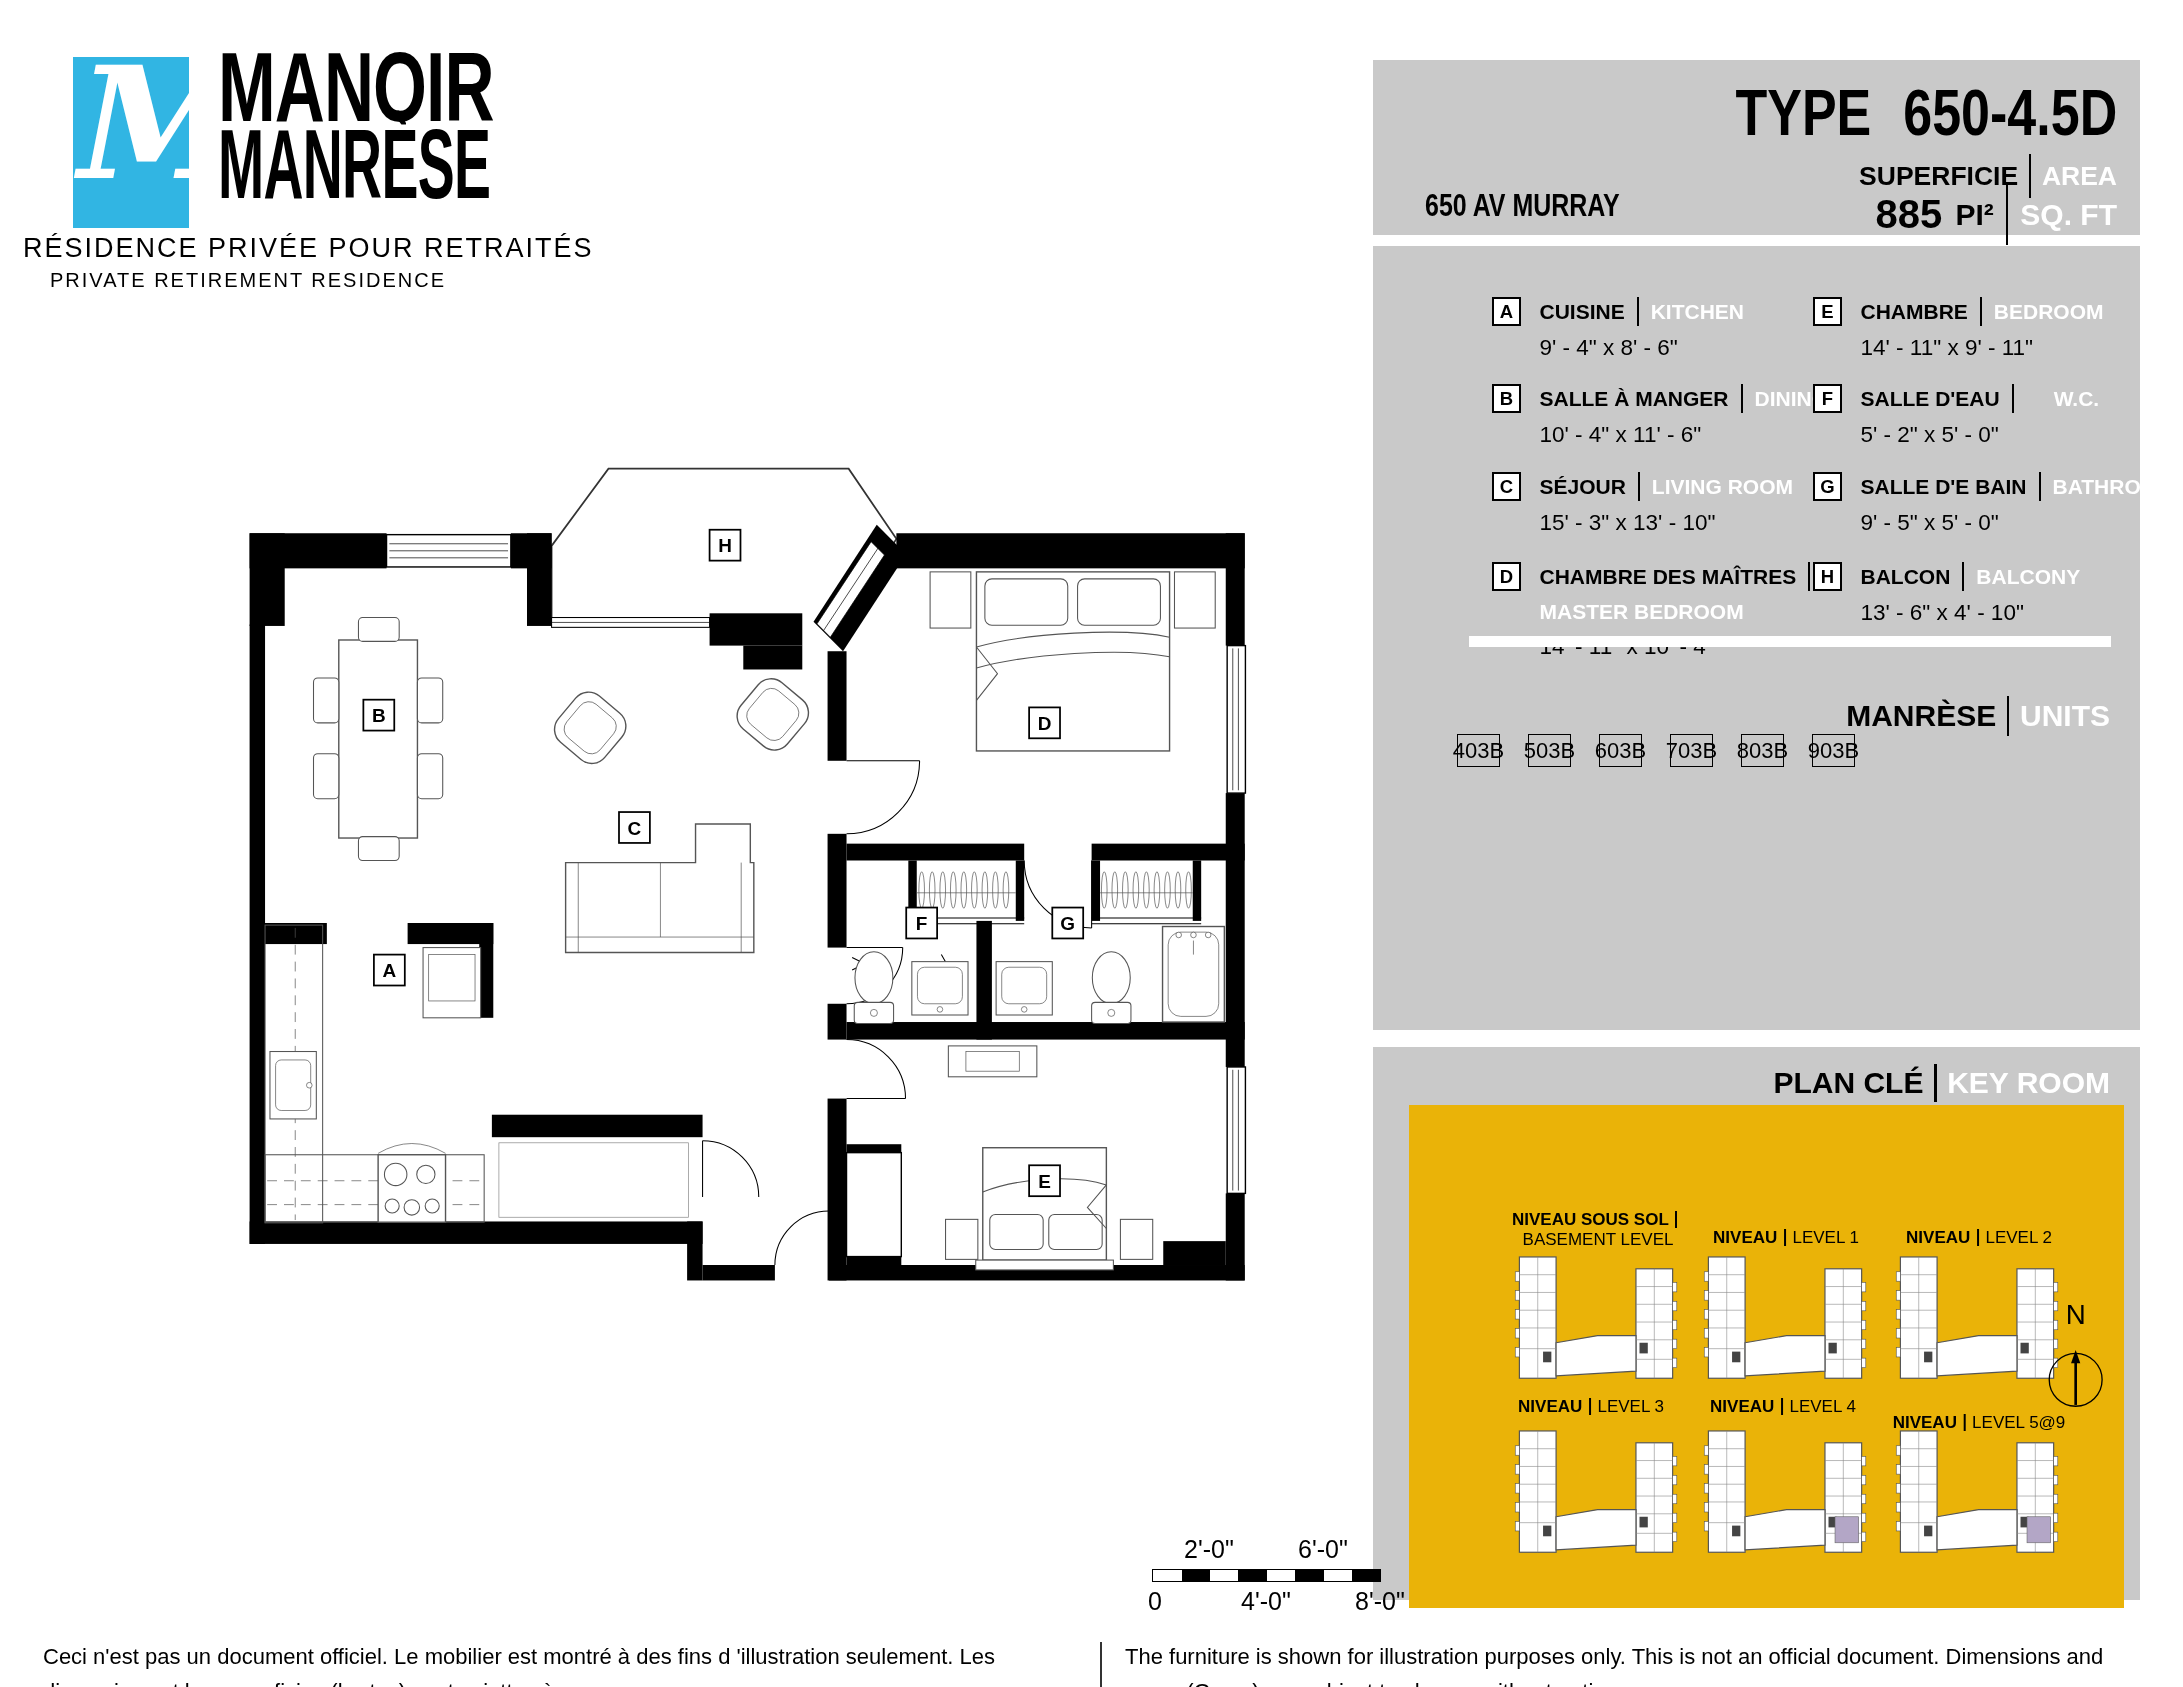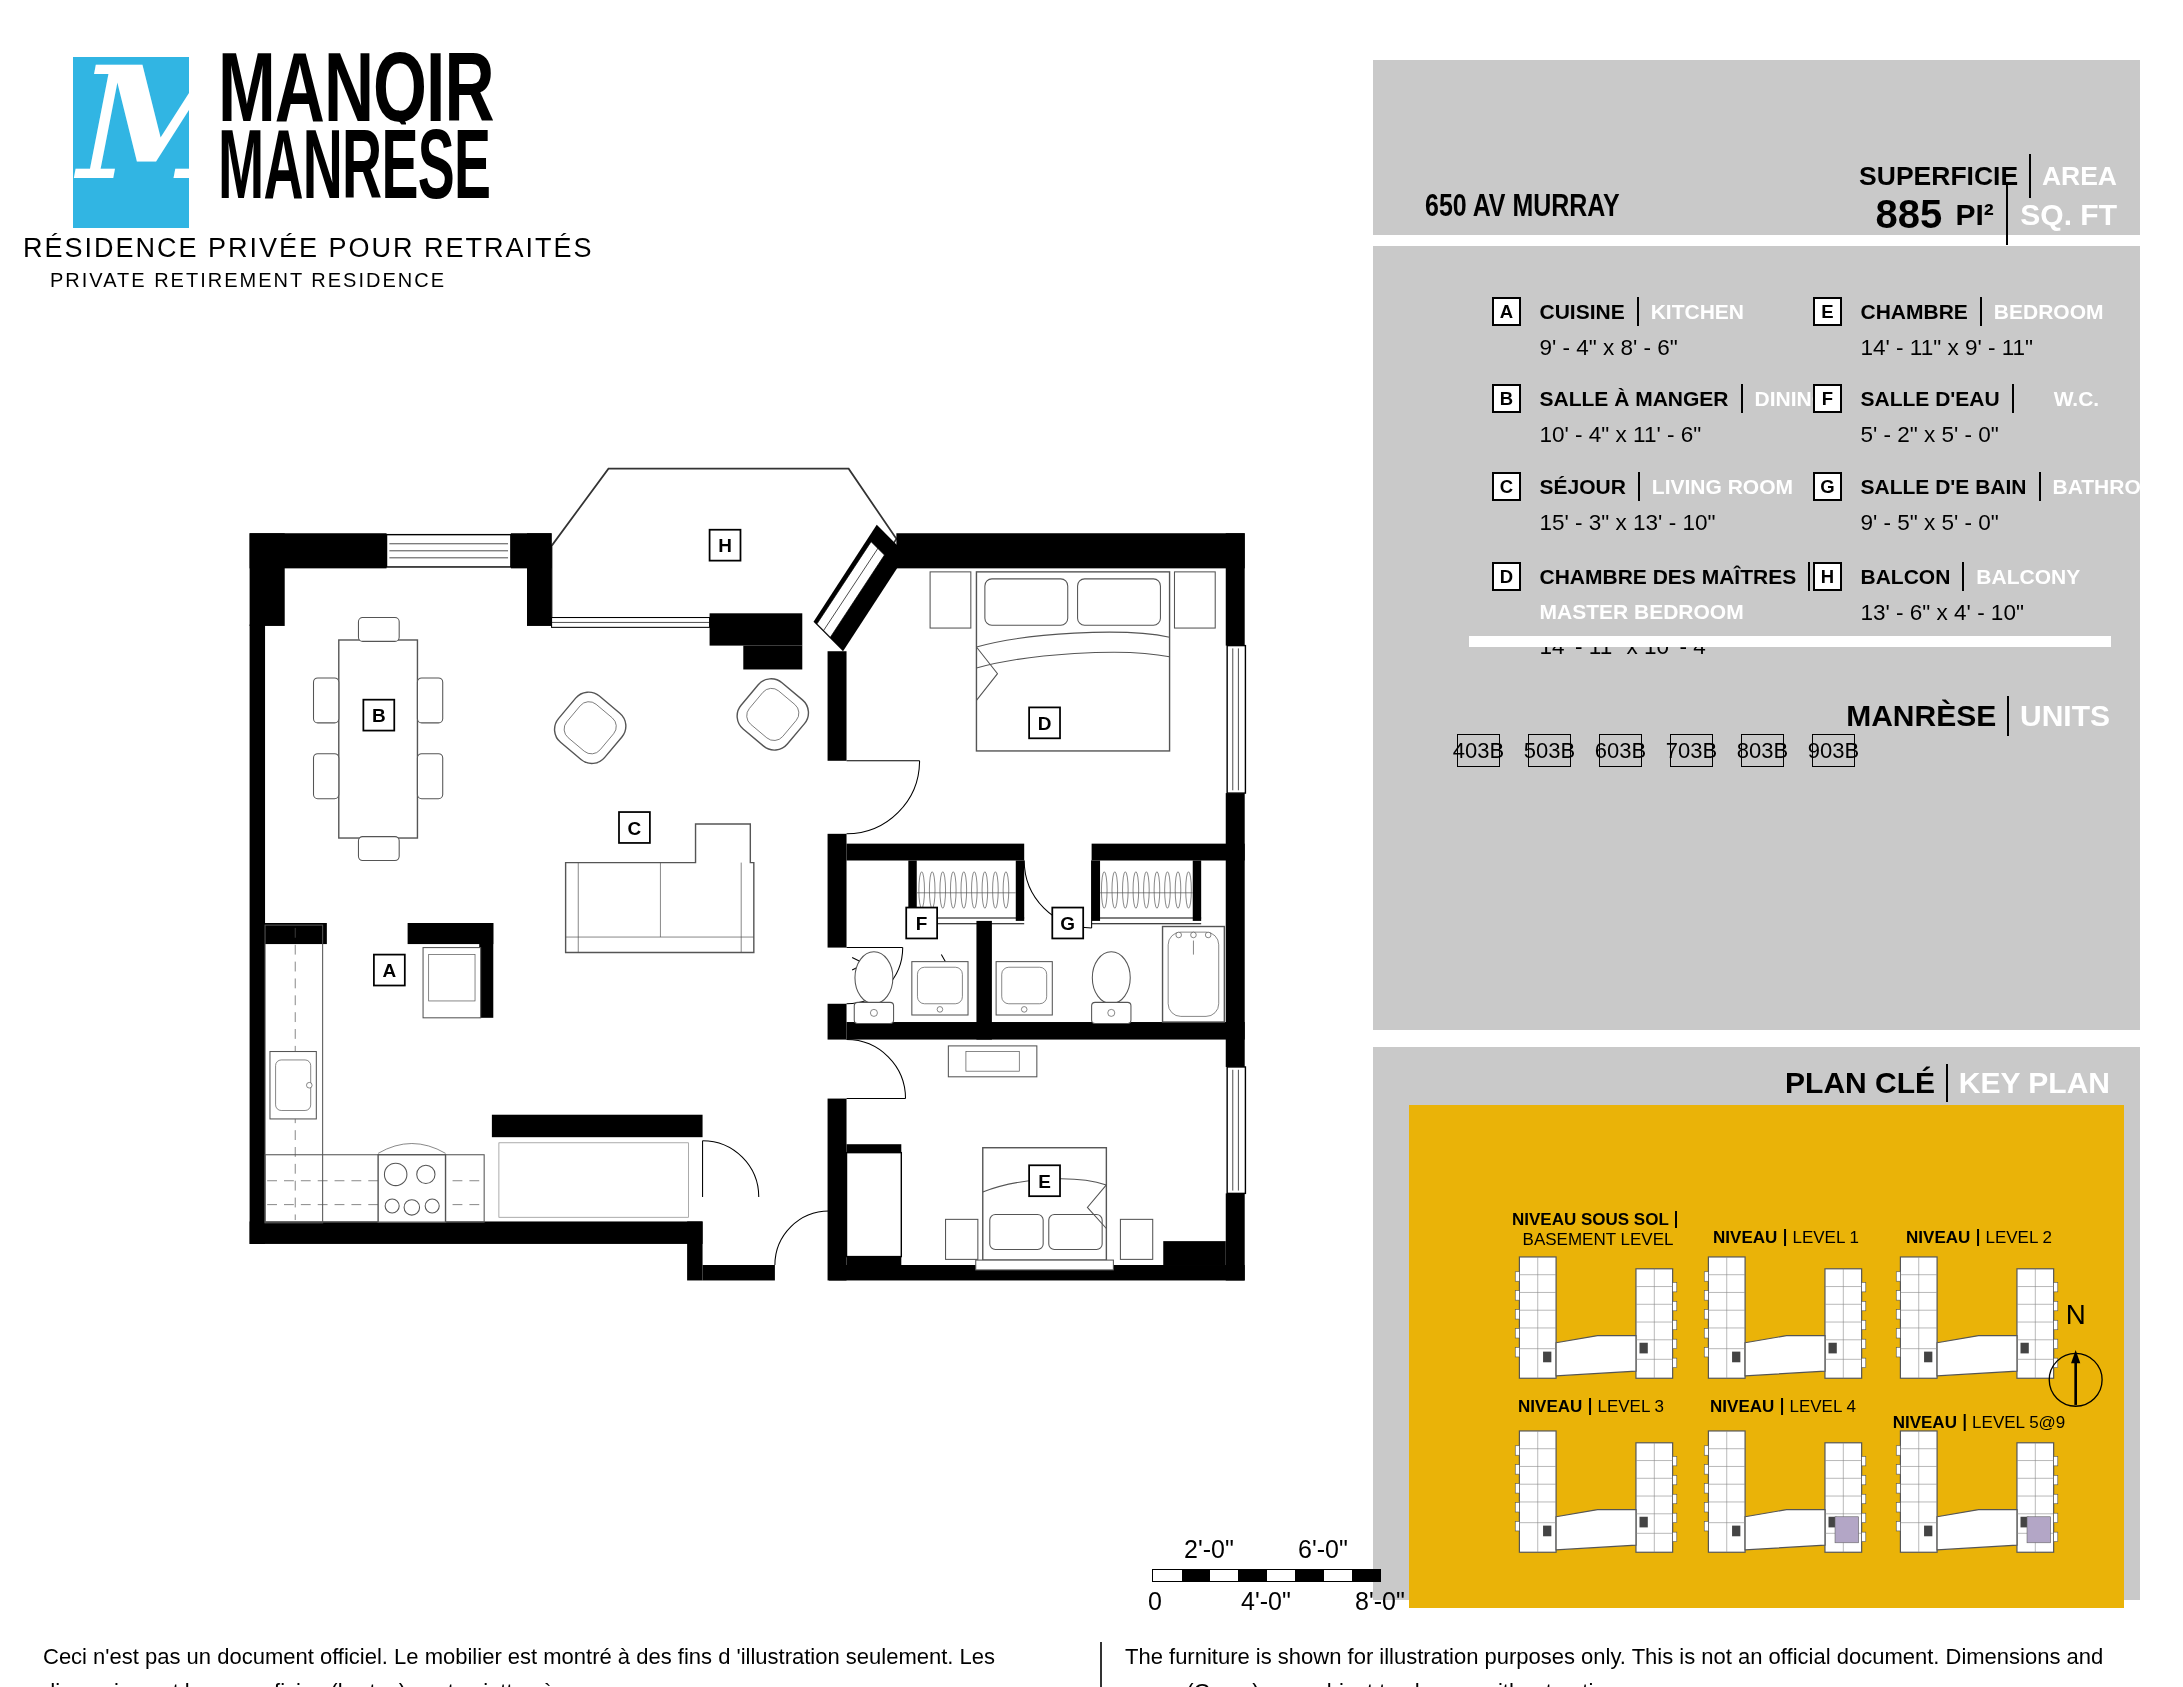--- a/index.html
+++ b/index.html
@@ -92,20 +92,23 @@
     </div>
     <div class="brand">
       <span class="l1">MANOIR</span>
       <span class="l2">MANRÈSE</span>
     </div>
     <div class="tagline-fr">RÉSIDENCE PRIVÉE POUR RETRAITÉS</div>
     <div class="tagline-en">PRIVATE RETIREMENT RESIDENCE</div>
   </div>
 
   <div class="panel p-header">
+    <div class="type-row">
+      <span class="cond-r"><span>TYPE</span><span class="gap"></span><span>650-4.5D</span></span>
+    </div>
     <div class="sup-row">
       <span>SUPERFICIE</span>
       <span class="vb"></span>
       <span class="white">AREA</span>
     </div>
     <div class="addr"><span class="cond">650 AV MURRAY</span></div>
     <div class="area-row">
       <span class="num">885</span>
       <span class="pi">PI²</span>
       <span class="vb"></span>
@@ -236,21 +239,21 @@
       <span class="unit-box">703B</span>
       <span class="unit-box">803B</span>
       <span class="unit-box">903B</span>
     </div>
   </div>
 
   <div class="panel p-keyplan">
     <div class="kp-title">
       <span>PLAN CLÉ</span>
       <span class="vb"></span>
-      <span class="white">KEY PLAN</span>
+      <span class="white">KEY ROOM</span>
     </div>
 
     <div class="kp-inner">
 
       <svg width="0" height="0" style="position:absolute">
         <defs>
           <g id="bldg">
             <g stroke="#555" stroke-width="2" fill="#fff">
               <rect x="18" y="5" width="62" height="205"></rect>
               <rect x="215" y="25" width="62" height="185"></rect>

